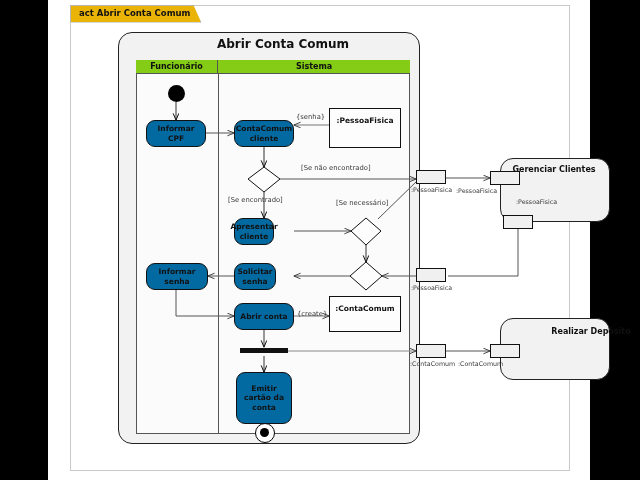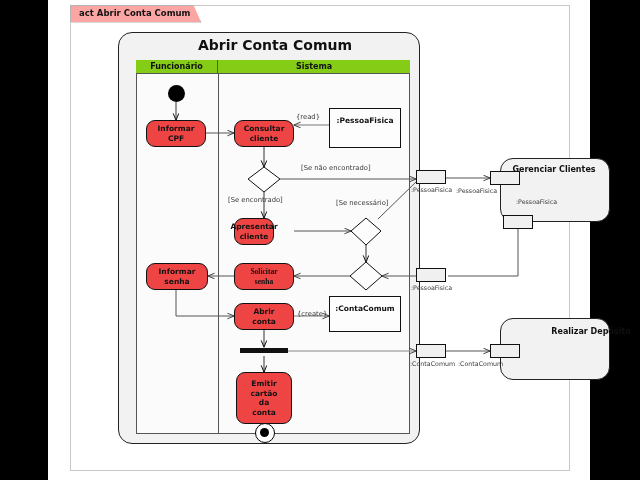--- a/index.html
+++ b/index.html
@@ -7,46 +7,46 @@
        font-family:"DejaVu Sans","Liberation Sans",sans-serif;}
   #root{position:relative;width:640px;height:480px;background:#000;}
 
   
   #page{position:absolute;left:48px;top:0;width:542px;height:480px;background:#ffffff;}
 
   
   #frame{position:absolute;left:22px;top:5px;width:500px;height:466px;
          border:1px solid #c9c9c9;background:#ffffff;box-sizing:border-box;}
   #frame-tab{position:absolute;left:22px;top:5px;height:14px;
-             border:1px solid #b5b5b5;border-bottom:1px solid #d8d8d8;background:#fca5a5;
+             border:1px solid #b5b5b5;border-bottom:1px solid #d8d8d8;background:#eab308;
              padding:1px 10px 1px 8px;font-size:8.5px;font-weight:bold;color:#111;
              line-height:12px;white-space:nowrap;
              clip-path:polygon(0 0, calc(100% - 8px) 0, 100% 100%, 0 100%);}
 
   
   #act{position:absolute;left:70px;top:32px;width:302px;height:412px;
        border:1px solid #222;border-radius:14px;background:#f2f2f2;box-sizing:border-box;}
-  #act-title{position:absolute;left:76px;top:37px;width:302px;text-align:center;
-             font-size:14px;font-weight:bold;color:#111;}
+  #act-title{position:absolute;left:84px;top:37px;width:302px;text-align:center;
+             font-size:12px;font-weight:bold;color:#111;}
 
   
   #lanes{position:absolute;left:88px;top:60px;width:274px;height:374px;
          border:1px solid #555;background:#fbfbfb;box-sizing:border-box;}
   .lane-hd{position:absolute;top:60px;height:14px;border-bottom:1px solid #555;
            box-sizing:border-box;text-align:center;font-size:8px;font-weight:bold;
            color:#111;line-height:14px;background:#84cc16;}
   #lane-hd-1{left:88px;width:82px;border-right:1px solid #555;}
   #lane-hd-2{left:170px;width:192px;}
   #lane-div{position:absolute;left:170px;top:74px;width:1px;height:360px;background:#555;}
 
   
   .node{position:absolute;box-sizing:border-box;}
-  .action{border:1px solid #111;border-radius:9px;background:#ef4444;
+  .action{border:1px solid #111;border-radius:9px;background:#0369a1;
           display:flex;align-items:center;justify-content:center;text-align:center;
-          font-size:7.5px;font-weight:bold;color:#111;line-height:9.5px;padding:7px;}
+          font-size:7.5px;font-weight:bold;color:#111;line-height:9.5px;padding:1px;}
   .objnode{border:1px solid #111;background:#fdfdfd;
            display:flex;align-items:flex-start;justify-content:center;
            font-size:7.5px;font-weight:bold;color:#111;padding-top:7px;}
   .guard{position:absolute;font-size:6.8px;color:#3a3a3a;white-space:nowrap;}
   .note{position:absolute;font-size:6.8px;color:#3a3a3a;white-space:nowrap;}
   .pinlabel{position:absolute;font-size:6.3px;color:#3a3a3a;white-space:nowrap;}
   .pin{position:absolute;border:1px solid #111;background:#f0f0f0;box-sizing:border-box;}
   .extact{position:absolute;border:1px solid #222;border-radius:13px;background:#f2f2f2;
           box-sizing:border-box;}
   .extact-title{position:absolute;text-align:center;font-size:8px;font-weight:bold;color:#111;}
@@ -142,48 +142,48 @@
     <div class="node action" style="left:98px;top:120px;width:60px;height:27px;">
       <span><span>Informar</span><br>
             <span>CPF</span></span>
     </div>
     <div class="node action" style="left:98px;top:263px;width:62px;height:27px;">
       <span><span>Informar</span><br>
             <span>senha</span></span>
     </div>
 
     <div class="node action" style="left:186px;top:120px;width:60px;height:27px;">
-      <span><span>Consultar</span><br>
+      <span><span>ContaComum</span><br>
             <span>cliente</span></span>
     </div>
     <div class="node action" style="left:186px;top:218px;width:40px;height:27px;">
       <span><span>Apresentar</span><br>
             <span>cliente</span></span>
     </div>
-    <div class="node action" style="left:186px;top:263px;width:60px;height:27px;font-family:Liberation Serif, serif;">
+    <div class="node action" style="left:186px;top:263px;width:42px;height:27px;">
       <span><span>Solicitar</span><br>
             <span>senha</span></span>
     </div>
     <div class="node action" style="left:186px;top:303px;width:60px;height:27px;">
       <span>Abrir conta</span>
     </div>
     <div class="node action" style="left:188px;top:372px;width:56px;height:52px;">
       <span><span>Emitir</span><br>
             <span>cartão da</span><br>
             <span>conta</span></span>
     </div>
 
     <div class="node objnode" style="left:281px;top:108px;width:72px;height:40px;">
       <span>:PessoaFisica</span>
     </div>
     <div class="node objnode" style="left:281px;top:296px;width:72px;height:36px;">
       <span>:ContaComum</span>
     </div>
 
-    <div class="note" style="left:248px;top:113px;">{read}</div>
+    <div class="note" style="left:248px;top:113px;">{senha}</div>
     <div class="note" style="left:249px;top:310px;">{create}</div>
     <div class="guard" style="left:253px;top:164px;">[Se não encontrado]</div>
     <div class="guard" style="left:180px;top:196px;">[Se encontrado]</div>
     <div class="guard" style="left:288px;top:199px;">[Se necessário]</div>
 
     <div class="pin" style="left:368px;top:170px;width:30px;height:14px;"></div>
     <div class="pinlabel" style="left:363px;top:186px;">:PessoaFisica</div>
 
     <div class="pin" style="left:368px;top:268px;width:30px;height:14px;"></div>
     <div class="pinlabel" style="left:363px;top:284px;">:PessoaFisica</div>

